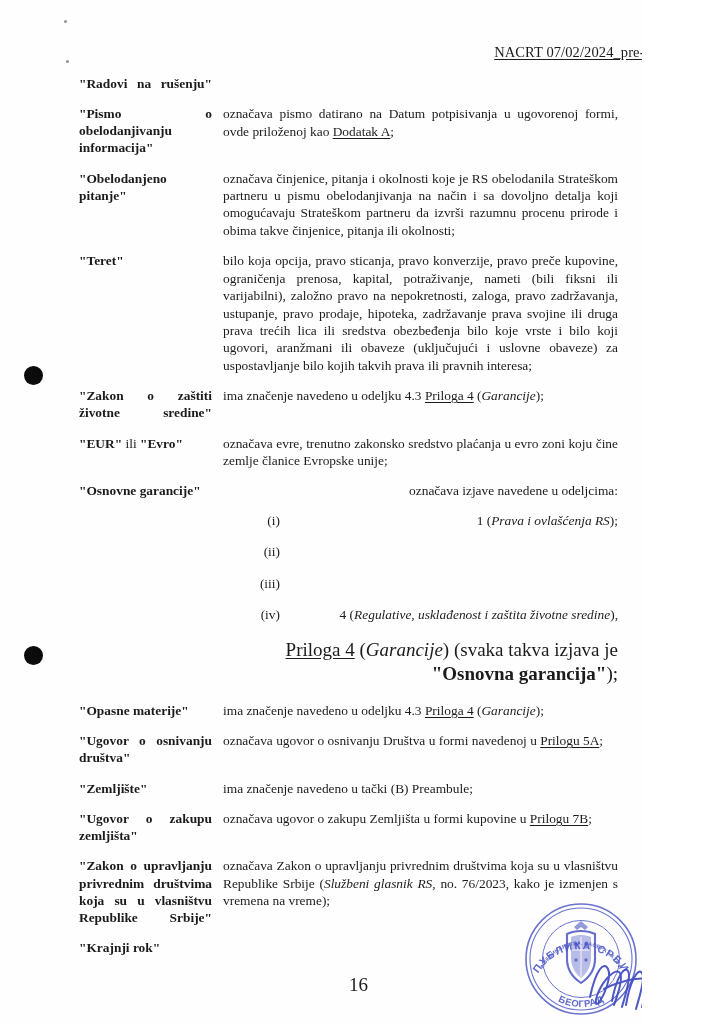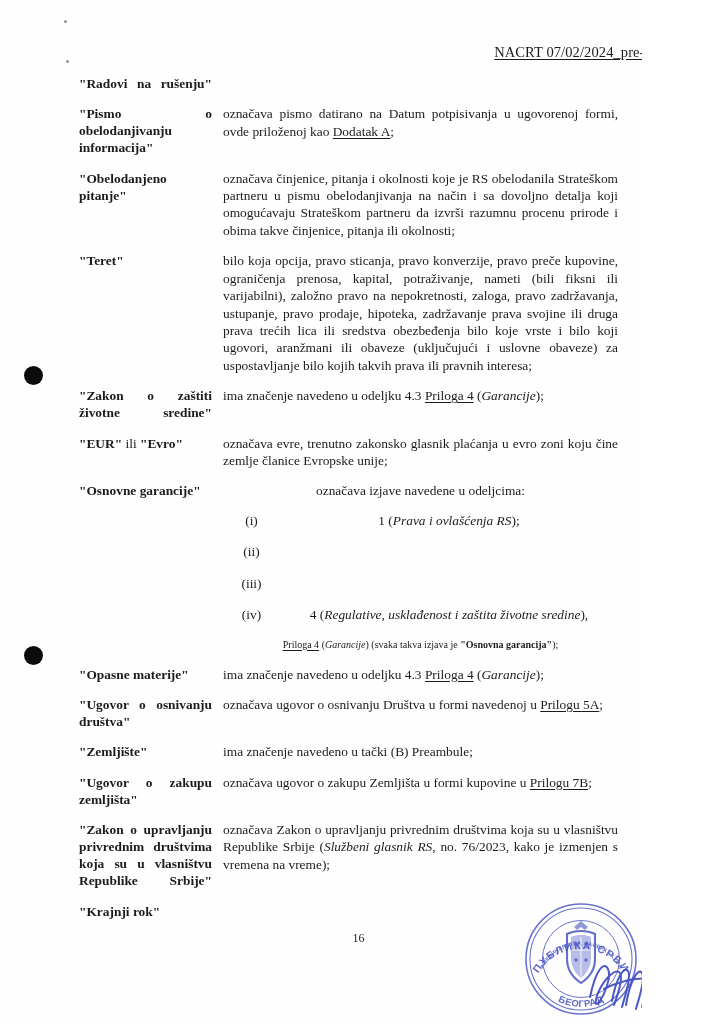--- a/index.html
+++ b/index.html
@@ -81,51 +81,51 @@
   }
   .term-col .reg { font-weight: normal; }
 
   .desc-col {
     flex: 1 1 auto;
     font-size: 13.4px;
     line-height: 1.3;
     text-align: justify;
     hyphens: none;
   }
-  .desc-col.left { text-align: center; }
+  .desc-col.left { text-align: right; }
   .u { text-decoration: underline; text-underline-offset: 1.5px; }
   .i { font-style: italic; }
   .b { font-weight: bold; }
 
   
   .sublist { margin-top: 12px; }
   .sub-item {
     display: flex;
     margin-bottom: 14px;
     font-size: 13.4px;
     line-height: 1.3;
   }
   .sub-num { width: 57px; flex: 0 0 57px; }
   .sub-text { flex: 1 1 auto; }
   .sub-tail {
-    font-size: 10px;
+    font-size: 19px;
     line-height: 1.3;
     margin-top: 2px;
     margin-bottom: 2px;
     font-family: Liberation Serif, serif;
   }
 
   
   .page-number {
     position: absolute;
-    top: 931px;
+    top: 974px;
     left: 0;
     width: 717px;
     text-align: center;
-    font-size: 12px;
+    font-size: 19px;
   }
 
   
   .stamp-wrap {
     position: absolute;
     left: 519px;
     top: 897px;
     width: 124px;
     height: 124px;
   }
@@ -167,21 +167,21 @@
       <div class="def-row">
         <div class="term-col nojust">"Teret"</div>
         <div class="desc-col"><span>bilo koja opcija, pravo sticanja, pravo konverzije, pravo preče kupovine, ograničenja prenosa, kapital, potraživanje, nameti (bili fiksni ili varijabilni), založno pravo na nepokretnosti, zaloga, pravo zadržavanja, ustupanje, pravo prodaje, hipoteka, zadržavanje prava svojine ili druga prava trećih lica ili sredstva obezbeđenja bilo koje vrste i bilo koji ugovori, aranžmani ili obaveze (uključujući i uslovne obaveze) za uspostavljanje bilo kojih takvih prava ili pravnih interesa;</span></div>
       </div>
       <div class="def-row">
         <div class="term-col">"Zakon o zaštiti životne sredine"</div>
         <div class="desc-col"><span>ima značenje navedeno u odeljku 4.3 </span><span class="u">Priloga 4</span><span> (</span><span class="i">Garancije</span><span>);</span></div>
       </div>
       <div class="def-row">
         <div class="term-col nojust"><span>"EUR"</span><span class="reg"> ili </span><span>"Evro"</span></div>
-        <div class="desc-col"><span>označava evre, trenutno zakonsko glasnik plaćanja u evro zoni koju čine zemlje članice Evropske unije;</span></div>
+        <div class="desc-col"><span>označava evre, trenutno zakonsko sredstvo plaćanja u evro zoni koju čine zemlje članice Evropske unije;</span></div>
       </div>
       <div class="def-row">
         <div class="term-col nojust">"Osnovne garancije"</div>
         <div class="desc-col left"><span>označava izjave navedene u odeljcima:</span><div class="sublist">
             <div class="sub-item">
               <div class="sub-num">(i)</div>
               <div class="sub-text"><span>1 (</span><span class="i">Prava i ovlašćenja RS</span><span>);</span></div>
             </div>
             <div class="sub-item">
               <div class="sub-num">(ii)</div>

